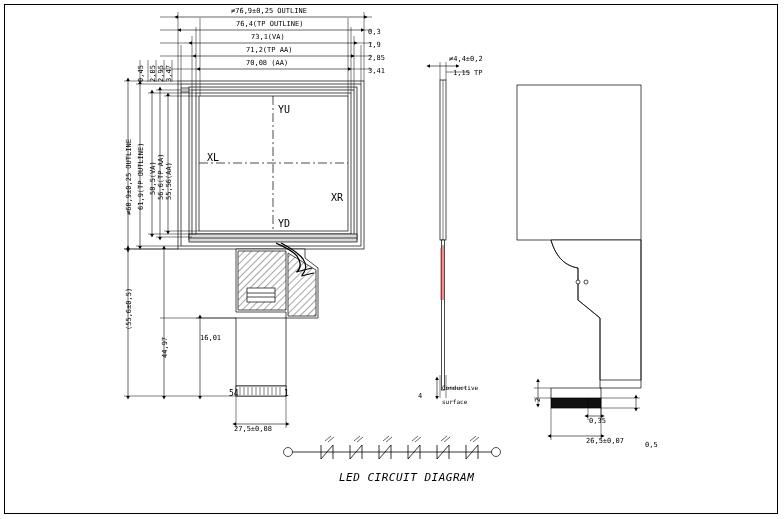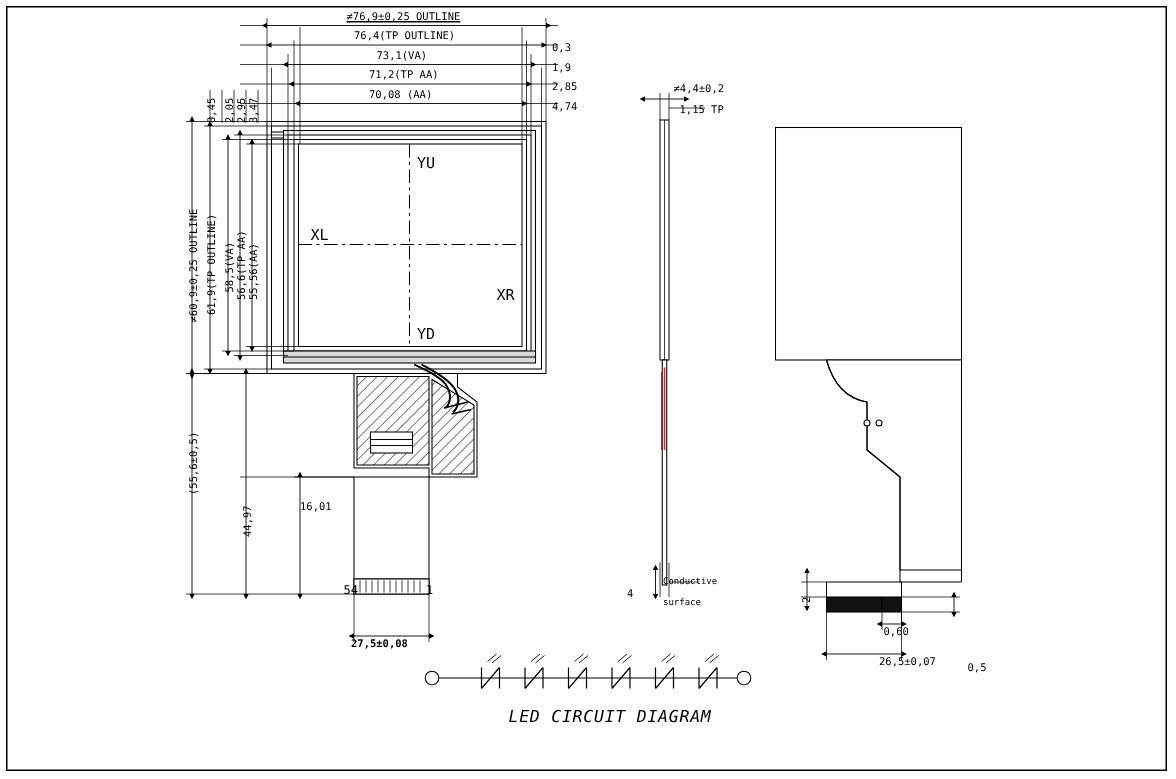--- a/index.html
+++ b/index.html
@@ -279,61 +279,61 @@
 
         <path d="M437,459 L449,445 M437,445 L437,459 M449,445 L449,459"></path>
         <path d="M441,441 L447,436 M444,442 L450,437" stroke-width="0.6"></path>
 
         <path d="M466,459 L478,445 M466,445 L466,459 M478,445 L478,459"></path>
         <path d="M470,441 L476,436 M473,442 L479,437" stroke-width="0.6"></path>
       </g>
     </g>
   </svg>
 
-  <div class="lbl" style="left:231px; top:8px;text-decoration:underline;">≠76,9±0,25 OUTLINE</div>
+  <div class="lbl" style="left:231px; top:8px;">≠76,9±0,25 OUTLINE</div>
   <div class="lbl" style="left:236px; top:21px;">76,4(TP OUTLINE)</div>
   <div class="lbl" style="left:251px; top:34px;">73,1(VA)</div>
   <div class="lbl" style="left:246px; top:47px;">71,2(TP AA)</div>
   <div class="lbl" style="left:246px; top:60px;">70,08 (AA)</div>
 
   <div class="lbl" style="left:368px; top:29px;">0,3</div>
   <div class="lbl" style="left:368px; top:42px;">1,9</div>
   <div class="lbl" style="left:368px; top:55px;">2,85</div>
-  <div class="lbl" style="left:368px; top:68px;">4,74</div>
+  <div class="lbl" style="left:368px; top:68px;">3,41</div>
 
   <div class="lbl rot" style="left:138px; top:82px;">0,45</div>
   <div class="lbl rot" style="left:150px; top:82px;">2,05</div>
   <div class="lbl rot" style="left:158px; top:82px;">2,95</div>
   <div class="lbl rot" style="left:166px; top:82px;">3,47</div>
 
   <div class="lbl rot" style="left:126px; top:215px;">≠60,9±0,25 OUTLINE</div>
   <div class="lbl rot" style="left:138px; top:210px;">61,9(TP OUTLINE)</div>
   <div class="lbl rot" style="left:150px; top:195px;">58,5(VA)</div>
   <div class="lbl rot" style="left:158px; top:200px;">56,6(TP AA)</div>
   <div class="lbl rot" style="left:166px; top:200px;">55,56(AA)</div>
 
   <div class="aa-label" style="left:278px; top:104px;">YU</div>
   <div class="aa-label" style="left:207px; top:152px;">XL</div>
   <div class="aa-label" style="left:331px; top:152px;margin-top:40px;">XR</div>
   <div class="aa-label" style="left:278px; top:218px;">YD</div>
 
   <div class="lbl rot" style="left:126px; top:330px;">(55,6±0,5)</div>
   <div class="lbl rot" style="left:162px; top:358px;">44,97</div>
   <div class="lbl" style="left:200px; top:335px;">16,01</div>
-  <div class="lbl" style="left:234px; top:426px;font-weight:bold;">27,5±0,08</div>
+  <div class="lbl" style="left:234px; top:426px;">27,5±0,08</div>
 
   <div class="lbl s8" style="left:229px; top:378px;">54</div>
   <div class="lbl s8" style="left:284px; top:378px;">1</div>
 
   <div class="lbl" style="left:449px; top:56px;">≠4,4±0,2</div>
   <div class="lbl" style="left:453px; top:70px;">1,15 TP</div>
   <div class="lbl" style="left:418px; top:393px;">4</div>
   <div class="lbl s6" style="left:442px; top:385px;">Conductive</div>
   <div class="lbl s6" style="left:442px; top:399px;">surface</div>
 
   <div class="lbl rot" style="left:535px; top:402px;">2</div>
-  <div class="lbl" style="left:589px; top:418px;">0,60</div>
+  <div class="lbl" style="left:589px; top:418px;">0,35</div>
   <div class="lbl" style="left:645px; top:410px;margin-top:32px;">0,5</div>
   <div class="lbl" style="left:586px; top:438px;">26,5±0,07</div>
 
   <div class="lbl s11" style="left:339px; top:472px;font-style:italic;">LED CIRCUIT DIAGRAM</div>
 
 </div>
 
 </body></html>

